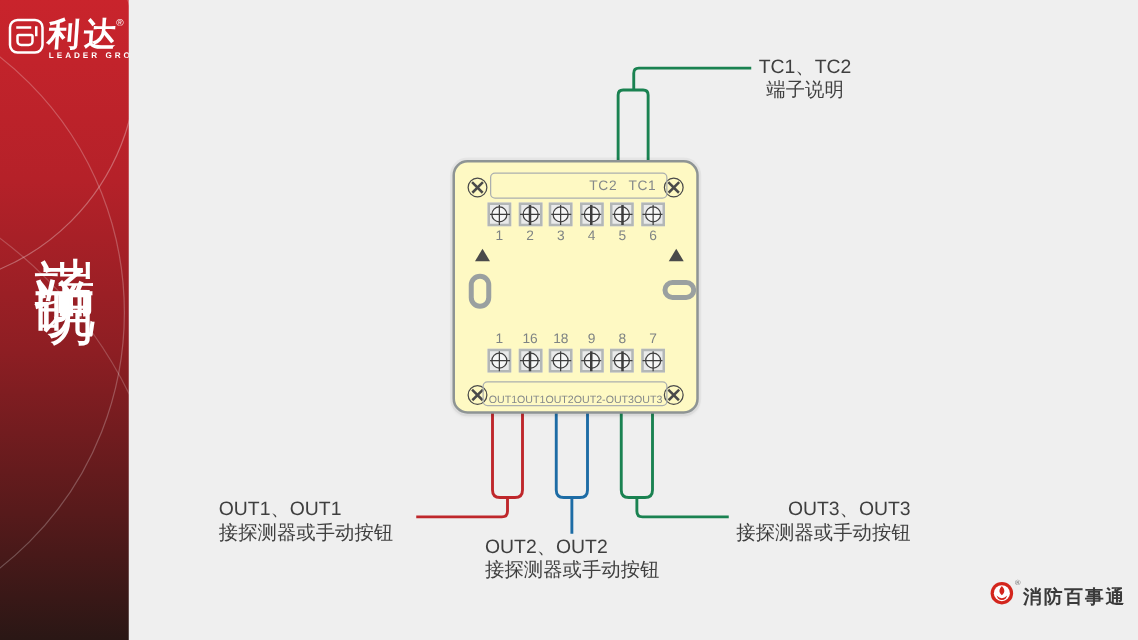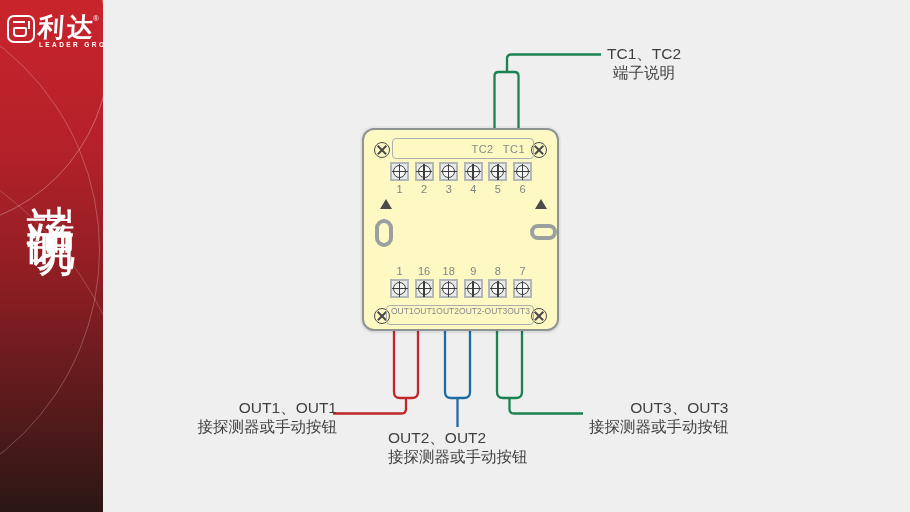--- a/index.html
+++ b/index.html
@@ -25,41 +25,41 @@
 
   
   .device{position:absolute;left:362px;top:128px;width:197px;height:203px;background:#fef9c3;
     border:2px solid #8e9494;border-radius:12px;box-shadow:0 0 0 2px rgba(0,0,0,.04),0 2px 3px rgba(0,0,0,.06)}
   .cscrew{position:absolute;width:16px;height:16px;border:1.7px solid #4a4a4a;border-radius:50%}
   .cscrew i{position:absolute;left:1px;right:1px;top:50%;height:1.7px;margin-top:-.85px;background:#4a4a4a;display:block}
   .cscrew i:first-child{transform:rotate(45deg)}
   .cscrew i:last-child{transform:rotate(-45deg)}
   .strip{position:absolute;border:1.5px solid #abafaf;border-radius:4px;color:#85898a}
   .strip.top{left:28px;top:8px;width:142px;height:21px;display:flex;align-items:center;justify-content:flex-end;gap:9px;padding-right:8px;font-size:11px;letter-spacing:.5px}
-  .strip.bottom{left:22px;top:175px;width:148px;height:20px;display:flex;align-items:flex-start;justify-content:space-between;padding:0 4px;font-size:8.5px;letter-spacing:0}
+  .strip.bottom{left:22px;top:175px;width:148px;height:20px;display:flex;align-items:flex-end;justify-content:space-between;padding:0 4px;font-size:8.5px;letter-spacing:0}
   .trow{position:absolute;left:26px;width:142px;display:flex;justify-content:space-between}
   .term{width:19px;height:19px;background:#e9eaea;border:2px solid #b3b7b7;position:relative}
   .tcirc{position:absolute;left:50%;top:50%;width:13px;height:13px;margin:-6.5px 0 0 -6.5px;border:1.5px solid #3e3e3e;border-radius:50%;background:#f6f7f7}
   .tcirc::before{content:"";position:absolute;left:-2.5px;right:-2.5px;top:50%;height:1.6px;margin-top:-.8px;background:#3e3e3e}
   .tcirc::after{content:"";position:absolute;top:-2.5px;bottom:-2.5px;left:50%;width:1.6px;margin-left:-.8px;background:#3e3e3e}
   .nrow{position:absolute;left:26px;width:142px;display:flex;justify-content:space-between;color:#7f8484;font-size:11px}
   .nrow span{width:19px;text-align:center}
   .tri{position:absolute;width:0;height:0;border-left:6px solid transparent;border-right:6px solid transparent;border-bottom:10px solid #4a4a4a}
   .cap-v{position:absolute;left:11px;top:89px;width:18px;height:28px;border:4px solid #9aa0a0;border-radius:10px}
   .cap-h{position:absolute;left:166px;top:94px;width:27px;height:16px;border:4px solid #9aa0a0;border-radius:8px}
   .module{position:absolute;left:40px;top:74px;width:117px;height:51px;border:3px solid #3f3f3f;border-radius:9px;
     display:flex;flex-direction:column;align-items:center;justify-content:center;gap:2px;color:#4a4a4a;background:#f3f4f4}
   .module .m1{font-size:13px;letter-spacing:.3px}
   .module .m2{font-size:12px}
 
   
   .wires{position:absolute;left:0;top:0;width:910px;height:512px}
   .callout{position:absolute;color:#3f3f3f;font-size:15.5px;line-height:19px}
   .co-tc{left:607px;top:44px;text-align:center}
-  .co-out1{left:187px;top:398px;width:150px;text-align:right}
+  .co-out1{left:175px;top:398px;width:150px;text-align:left}
   .co-out2{left:388px;top:428px;width:141px;}
   .co-out3{left:589px;top:398px;text-align:right}
 
   
   .footer-logo{position:absolute;left:792px;top:465px;display:flex;align-items:flex-start}
   .flg-reg{font-size:6px;color:#6f6f6f;margin:-1px 2px 0 1px}
   .flg-text{font-size:15px;font-weight:700;color:#3a3a3a;letter-spacing:1.5px;margin-top:3px}
 </style>
 </head>
 <body>
@@ -198,14 +198,24 @@
       <span class="bar"></span>
         <span class="hook"></span>
         <span class="cup"></span>
     </span>
     <span class="brand-cn">利达</span>
     <span class="brand-reg">®</span>
     <span class="brand-en">LEADER GROUP</span>
     <div class="vtitle">端子说明</div>
   </div>
 
+  <div class="footer-logo">
+    <svg width="19" height="19" viewBox="0 0 19 19">
+      <circle cx="9.5" cy="9.5" r="9" fill="#d3251c"></circle>
+      <circle cx="9.5" cy="9.5" r="6.4" fill="#ffffff"></circle>
+      <path d="M9.5,3.8 C7.2,6.4 6.6,8.6 9.5,11.2 C12.4,8.6 11.8,6.4 9.5,3.8 Z" fill="#d3251c"></path>
+      <path d="M5.2,11.4 Q9.5,15.6 13.8,11.4 L12.6,13.8 Q9.5,16.2 6.4,13.8 Z" fill="#d3251c"></path>
+    </svg>
+    <span class="flg-reg">®</span>
+    <span class="flg-text">消防百事通</span>
+  </div>
 
 </div>
 
 </body></html>

